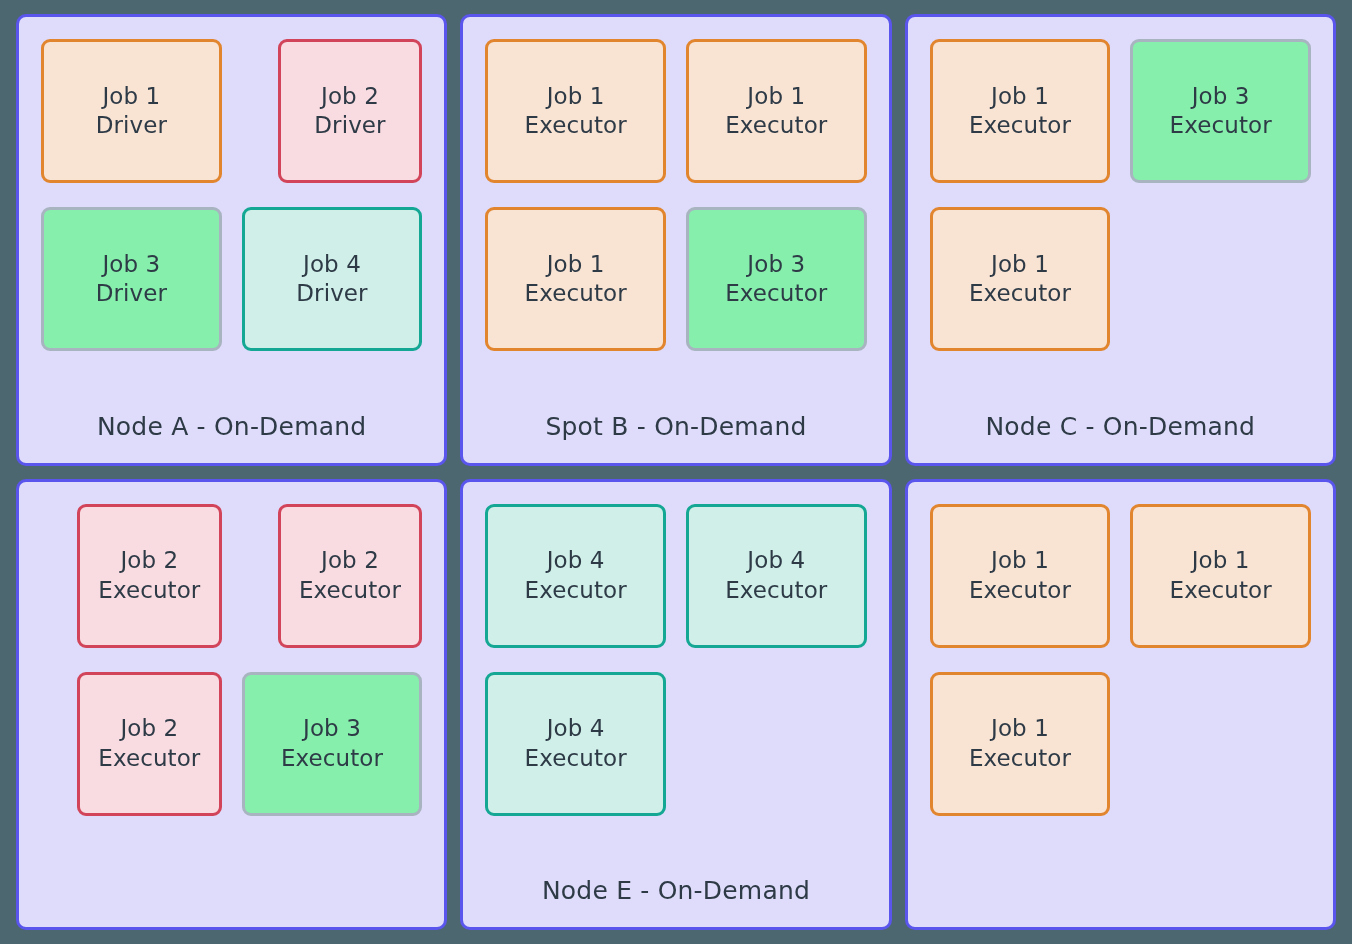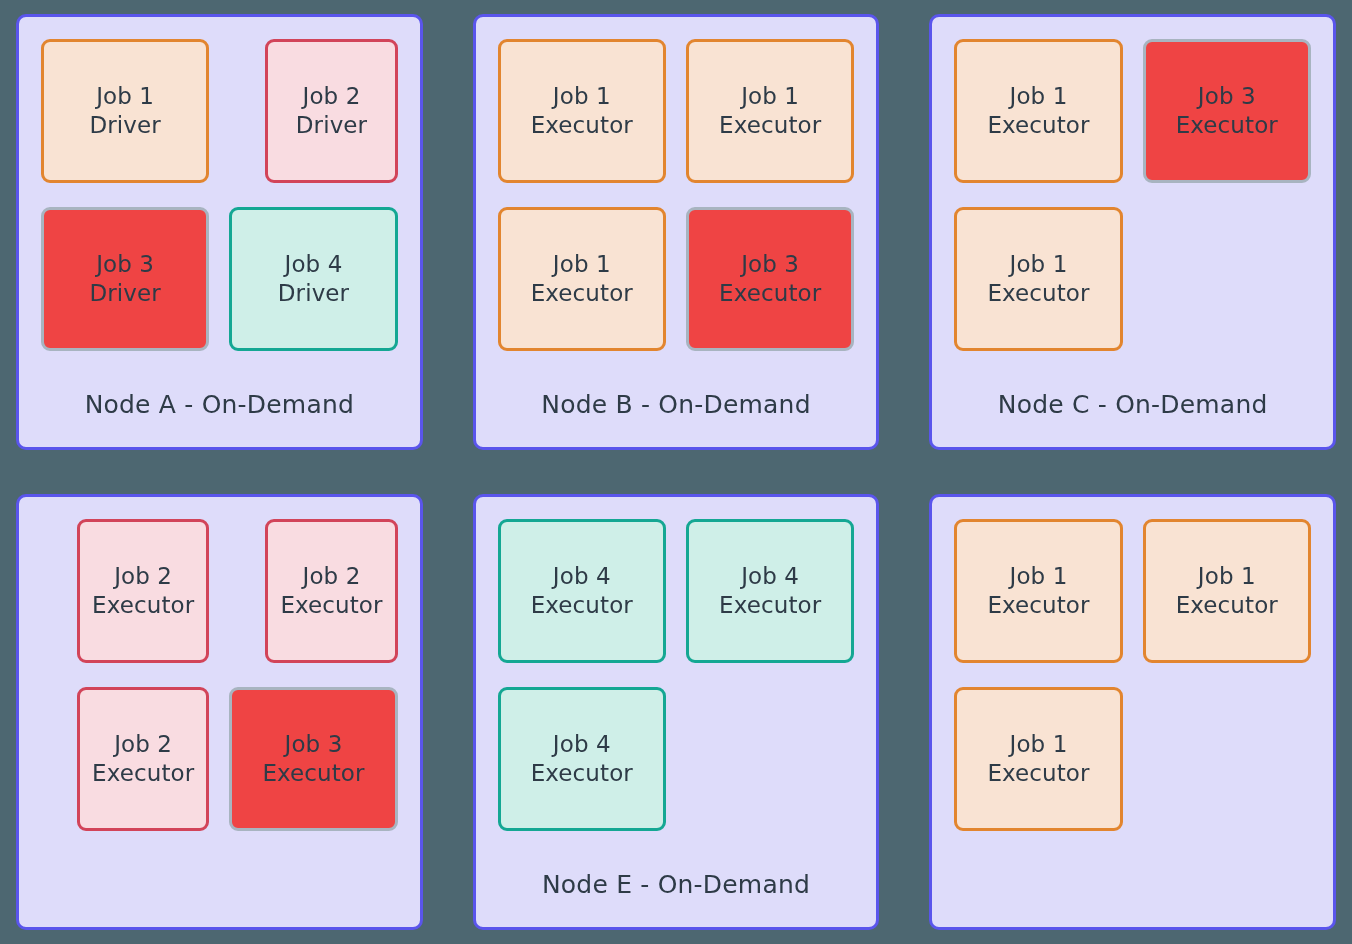--- a/index.html
+++ b/index.html
@@ -17,20 +17,21 @@
   #cluster-grid {
     width: 1352px;
     height: 944px;
     display: grid;
     grid-template-columns: repeat(3, 1fr);
     grid-template-rows: repeat(2, 1fr);
     column-gap: 50px;
     row-gap: 44px;
     padding: 14px 16px;
     box-sizing: border-box;
+    gap: 13px;
   }
 
   .node {
     background: #DEDCFA;
     border: 3px solid #5A55EC;
     border-radius: 10px;
     box-sizing: border-box;
     display: flex;
     flex-direction: column;
     padding: 22px 22px 0 22px;
@@ -62,29 +63,29 @@
   .slot .slot-line { display: block; }
 
   .slot.empty {
     border: none;
     background: transparent;
   }
 
   
   .slot.job1 { background: #F9E3D3; border-color: #E2852F; }
   .slot.job2 { background: #F9DCE1; border-color: #D24459; margin-left: 36px; }
-  .slot.job3 { background: #ef4444; border-color: #A8B4C0; }
+  .slot.job3 { background: #86efac; border-color: #A8B4C0; }
   .slot.job4 { background: #CFEFE8; border-color: #14A793; text-align: center; }
 
   .node-label {
     margin-top: auto;
     text-align: center;
     font-size: 25px;
     color: #2E3B47;
-    padding-bottom: 28px;
+    padding-bottom: 22px;
     padding-top: 18px;
     letter-spacing: 0.2px;
   }
 </style>
 </head>
 <body>
 
 <div id="cluster-grid">
     <div class="node">
       <div class="slot-grid">
@@ -119,21 +120,21 @@
         </div>
         <div class="slot job1">
           <span class="slot-line">Job 1</span>
           <span class="slot-line">Executor</span>
         </div>
         <div class="slot job3">
           <span class="slot-line">Job 3</span>
           <span class="slot-line">Executor</span>
         </div>
       </div>
-      <div class="node-label">Node B - On-Demand</div>
+      <div class="node-label">Spot B - On-Demand</div>
     </div>
     <div class="node">
       <div class="slot-grid">
         <div class="slot job1">
           <span class="slot-line">Job 1</span>
           <span class="slot-line">Executor</span>
         </div>
         <div class="slot job3">
           <span class="slot-line">Job 3</span>
           <span class="slot-line">Executor</span>

